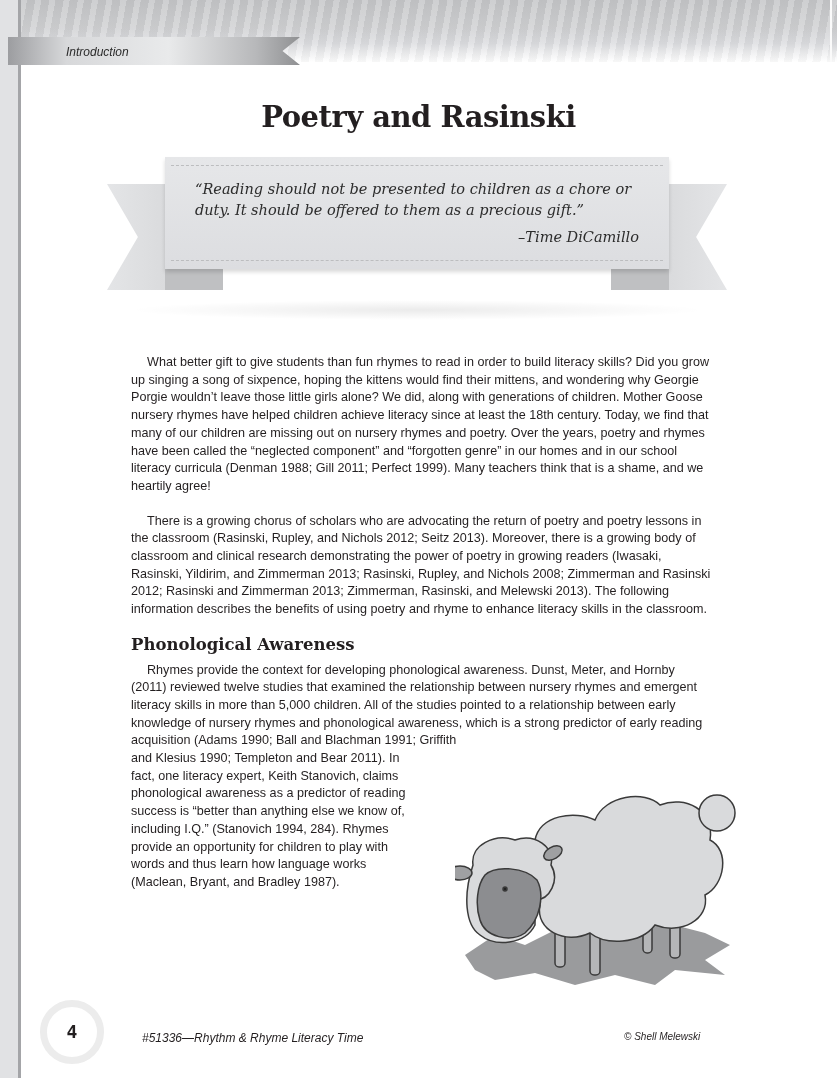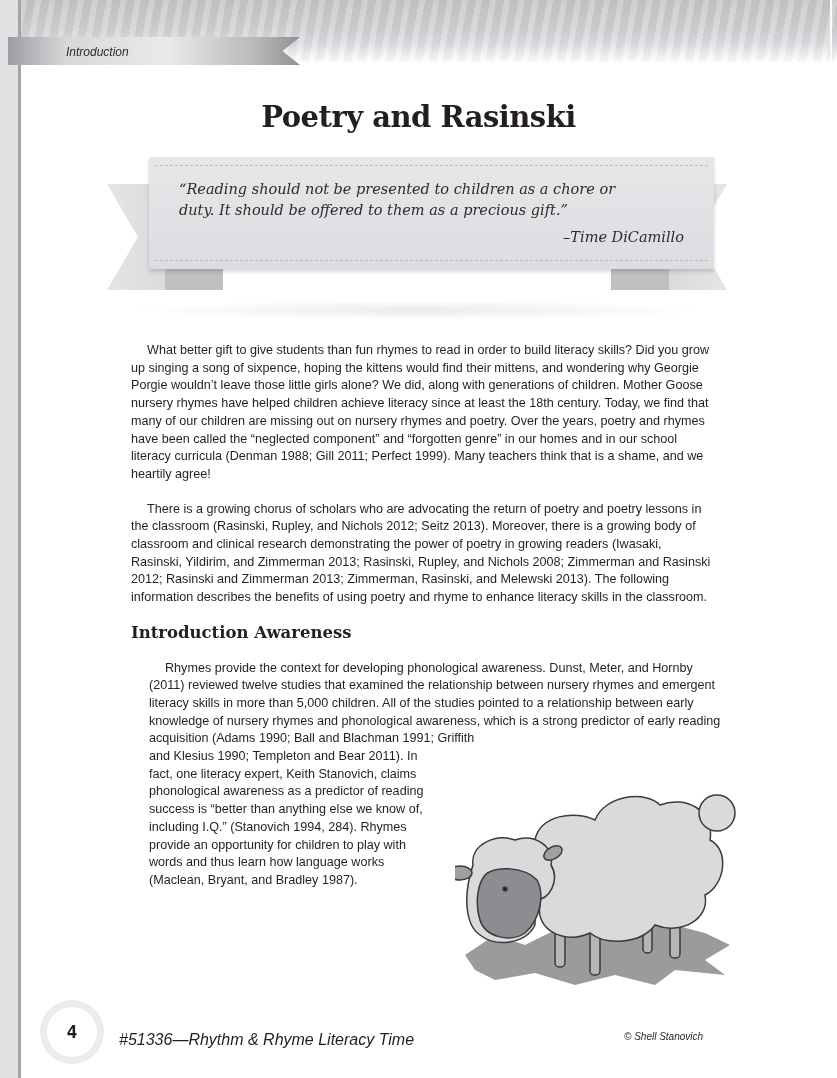--- a/index.html
+++ b/index.html
@@ -23,45 +23,45 @@
 
   .banner { position:absolute; left:107px; top:150px; width:620px; height:170px; }
   .banner .tail { position:absolute; top:34px; width:103px; height:106px; background:#dcdddf; }
   .banner .tail.left { left:0; clip-path:polygon(0 0,100% 0,100% 100%,0 100%,30% 50%); 
      background:linear-gradient(90deg,#e4e5e7,#d2d3d5); }
   .banner .tail.right { right:0; clip-path:polygon(0 0,100% 0,70% 50%,100% 100%,0 100%);
      background:linear-gradient(90deg,#d2d3d5,#e4e5e7); }
   .banner .fold { position:absolute; top:118px; width:58px; height:22px; background:#bfc0c2; }
   .banner .fold.left { left:58px; }
   .banner .fold.right { right:58px; }
-  .banner .body { position:absolute; left:42px; top:7px; width:565px; height:112px;
+  .banner .body { position:absolute; left:58px; top:7px; width:504px; height:112px;
      background:linear-gradient(180deg,#e6e7e9,#dcdde0); box-shadow:0 3px 4px rgba(0,0,0,0.15); }
   .banner .stitch { position:absolute; left:6px; right:6px; height:0; border-top:1px dashed #bcbdbf; }
   .banner .stitch.top { top:8px; }
   .banner .stitch.bottom { bottom:8px; }
   .banner .shadow { position:absolute; left:20px; right:20px; top:150px; height:20px;
      background:radial-gradient(ellipse at center, rgba(0,0,0,0.08), rgba(0,0,0,0) 70%); }
   .quote { position:absolute; left:30px; top:22px; width:460px; font-family:"DejaVu Serif", serif;
      font-style:italic; font-size:14.5px; line-height:21px; color:#2c2c2c; }
   .quote-author { position:absolute; right:30px; top:72px; font-family:"DejaVu Serif", serif;
      font-style:italic; font-size:14.5px; color:#2c2c2c; }
 
   .content { position:absolute; left:131px; top:342px; width:580px; font-size:12.6px; line-height:17.7px; color:#231f20; }
-  .content p { margin:0 0 17px 0; text-indent:16px; }
+  .content p { margin:12px 0 17px 0; text-indent:16px; }
   .heading { font-family:"DejaVu Serif", serif; font-size:16.5px; color:#231f20; margin:0 0 8px 0; }
   .wrap-para { width:580px; }
   .wrap-para .narrow { display:block; width:290px; text-indent:0; }
 
   .sheep { position:absolute; left:455px; top:785px; width:285px; height:205px; }
 
   .page-num-badge { position:absolute; left:40px; top:1000px; width:64px; height:64px; border-radius:50%;
      border:7px solid #ececec; box-sizing:border-box; }
   .page-num { position:absolute; left:0; right:0; top:14px; text-align:center; font-family:"DejaVu Sans Mono", monospace;
      font-weight:bold; font-size:18px; color:#231f20; }
-  .footer-left { position:absolute; left:119px; top:1031px; font-size:16px; font-style:italic; color:#231f20; }
+  .footer-left { position:absolute; left:142px; top:1031px; font-size:12px; font-style:italic; color:#231f20; }
   .footer-right { position:absolute; left:624px; top:1031px; font-size:10px; font-style:italic; color:#231f20; }
 </style>
 </head>
 <body>
 
 <div class="left-strip"></div>
 <div class="left-edge"></div>
 <div class="top-texture"></div>
 <div class="right-line"></div>
 
@@ -81,22 +81,22 @@
     <div class="stitch top"></div>
     <div class="stitch bottom"></div>
     <div class="quote">“Reading should not be presented to children as a chore or duty.  It should be offered to them as a precious gift.”</div>
     <div class="quote-author">–Time DiCamillo</div>
   </div>
 </div>
 
 <div class="content">
   <p>What better gift to give students than fun rhymes to read in order to build literacy skills? Did you grow up singing a song of sixpence, hoping the kittens would find their mittens, and wondering why Georgie Porgie wouldn’t leave those little girls alone?  We did, along with generations of children.  Mother Goose nursery rhymes have helped children achieve literacy since at least the 18th century.  Today, we find that many of our children are missing out on nursery rhymes and poetry.  Over the years, poetry and rhymes have been called the “neglected component” and “forgotten genre” in our homes and in our school literacy curricula (Denman 1988; Gill 2011; Perfect 1999).  Many teachers think that is a shame, and we heartily agree!</p>
   <p>There is a growing chorus of scholars who are advocating the return of poetry and poetry lessons in the classroom (Rasinski, Rupley, and Nichols 2012; Seitz 2013).  Moreover, there is a growing body of classroom and clinical research demonstrating the power of poetry in growing readers (Iwasaki, Rasinski, Yildirim, and Zimmerman 2013; Rasinski, Rupley, and Nichols 2008; Zimmerman and Rasinski 2012; Rasinski and Zimmerman 2013; Zimmerman, Rasinski, and Melewski 2013).  The following information describes the benefits of using poetry and rhyme to enhance literacy skills in the classroom.</p>
-  <h2 class="heading">Introduction Awareness</h2>
-  <p class="wrap-para" style="margin:18px;">
+  <h2 class="heading">Phonological Awareness</h2>
+  <p class="wrap-para" style="margin:0;">
     <span>Rhymes provide the context for developing phonological awareness.  Dunst, Meter, and Hornby (2011) reviewed twelve studies that examined the relationship between nursery rhymes and emergent literacy skills in more than 5,000 children.  All of the studies pointed to a relationship between early knowledge of nursery rhymes and phonological awareness, which is a strong predictor of early reading acquisition (Adams 1990; Ball and Blachman 1991; Griffith</span>
     <span class="narrow">and Klesius 1990; Templeton and Bear 2011).  In fact, one literacy expert, Keith Stanovich, claims phonological awareness as a predictor of reading success is “better than anything else we know of, including I.Q.” (Stanovich 1994, 284).  Rhymes provide an opportunity for children to play with words and thus learn how language works (Maclean, Bryant, and Bradley 1987).</span>
   </p>
 </div>
 
 <svg class="sheep" viewBox="0 0 285 205">
   <g>
     <path d="M10 170 L40 150 L70 160 L110 140 L160 150 L200 135 L250 148 L275 160 L250 175 L270 190 L220 185 L200 200 L160 190 L120 200 L80 188 L40 195 L20 185 Z" fill="#9a9b9d"></path>
   </g>
   <g fill="#b5b6b8" stroke="#3a3a3a" stroke-width="1.5">
@@ -115,13 +115,13 @@
     <ellipse cx="5" cy="88" rx="12" ry="7" fill="#9fa0a2"></ellipse>
     <ellipse cx="98" cy="68" rx="10" ry="6" fill="#9fa0a2" transform="rotate(-30 98 68)"></ellipse>
     <circle cx="50" cy="104" r="2" fill="#222"></circle>
   </g>
 </svg>
 
 <div class="page-num-badge">
   <div class="page-num">4</div>
 </div>
 <div class="footer-left">#51336—Rhythm &amp; Rhyme Literacy Time</div>
-<div class="footer-right">© Shell Stanovich</div>
+<div class="footer-right">© Shell Melewski</div>
 
 </body></html>

